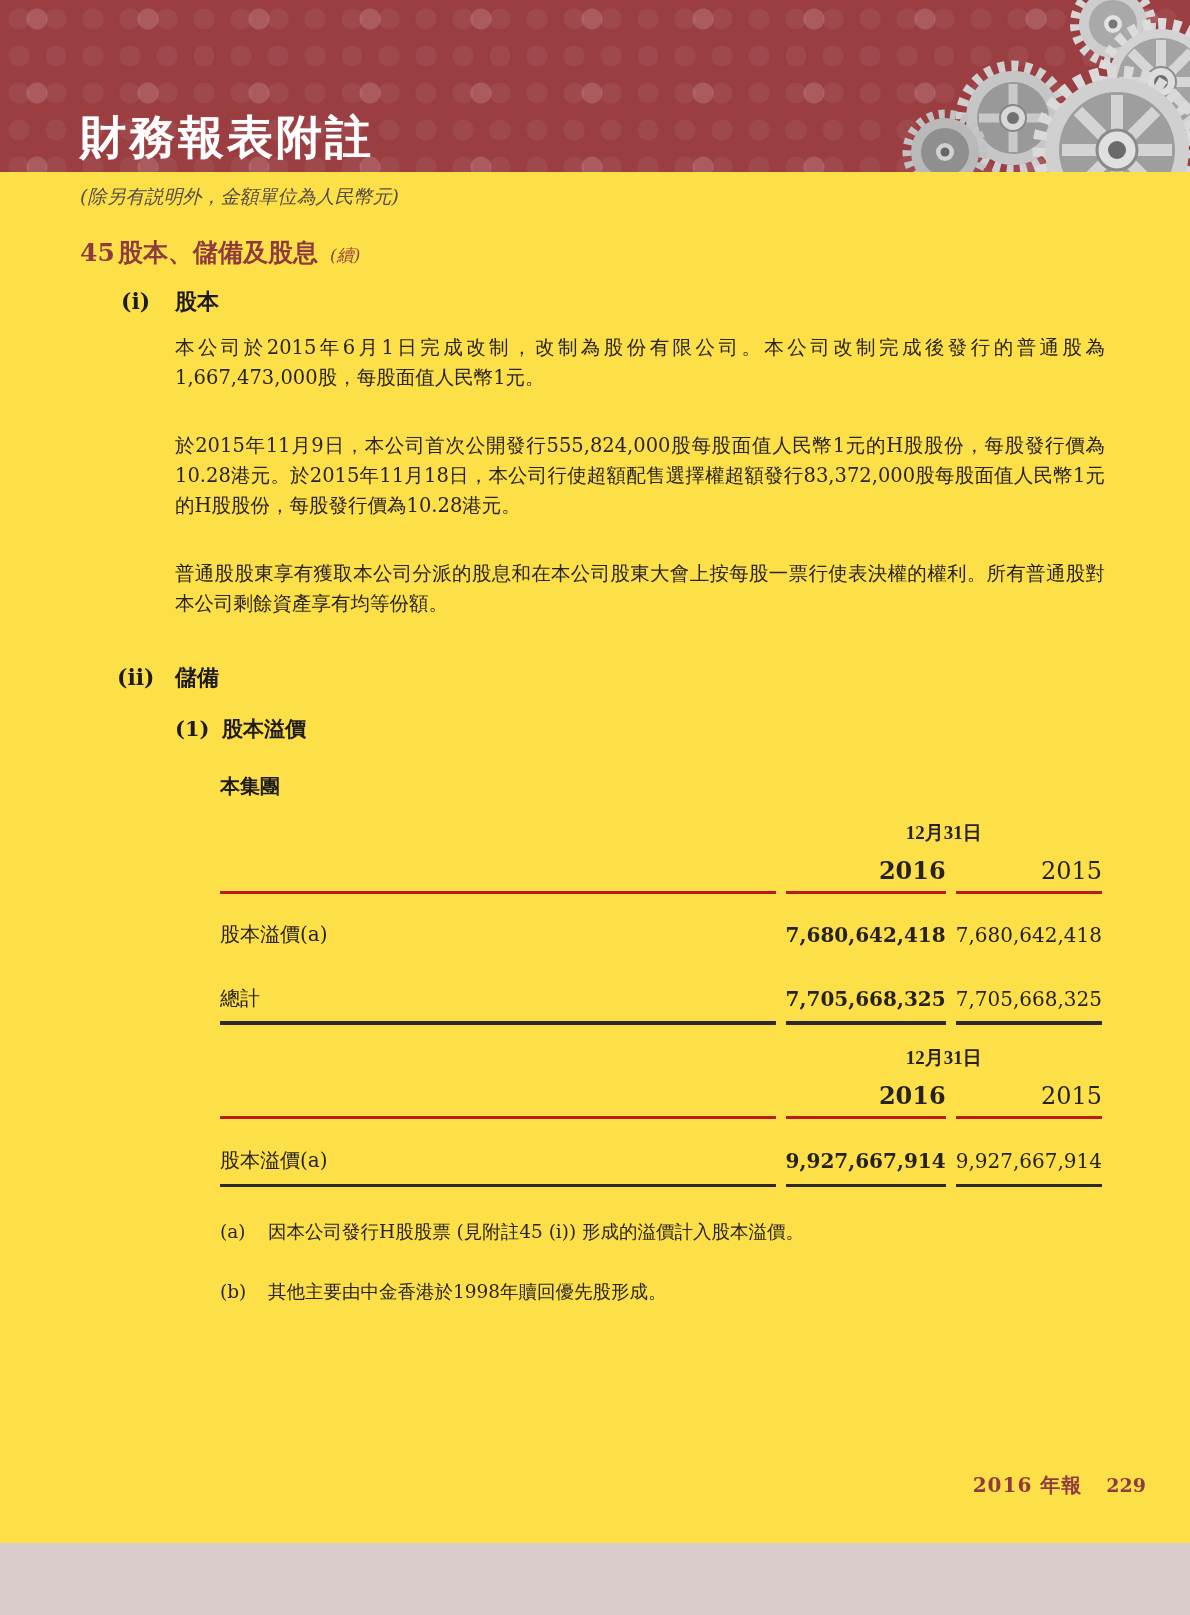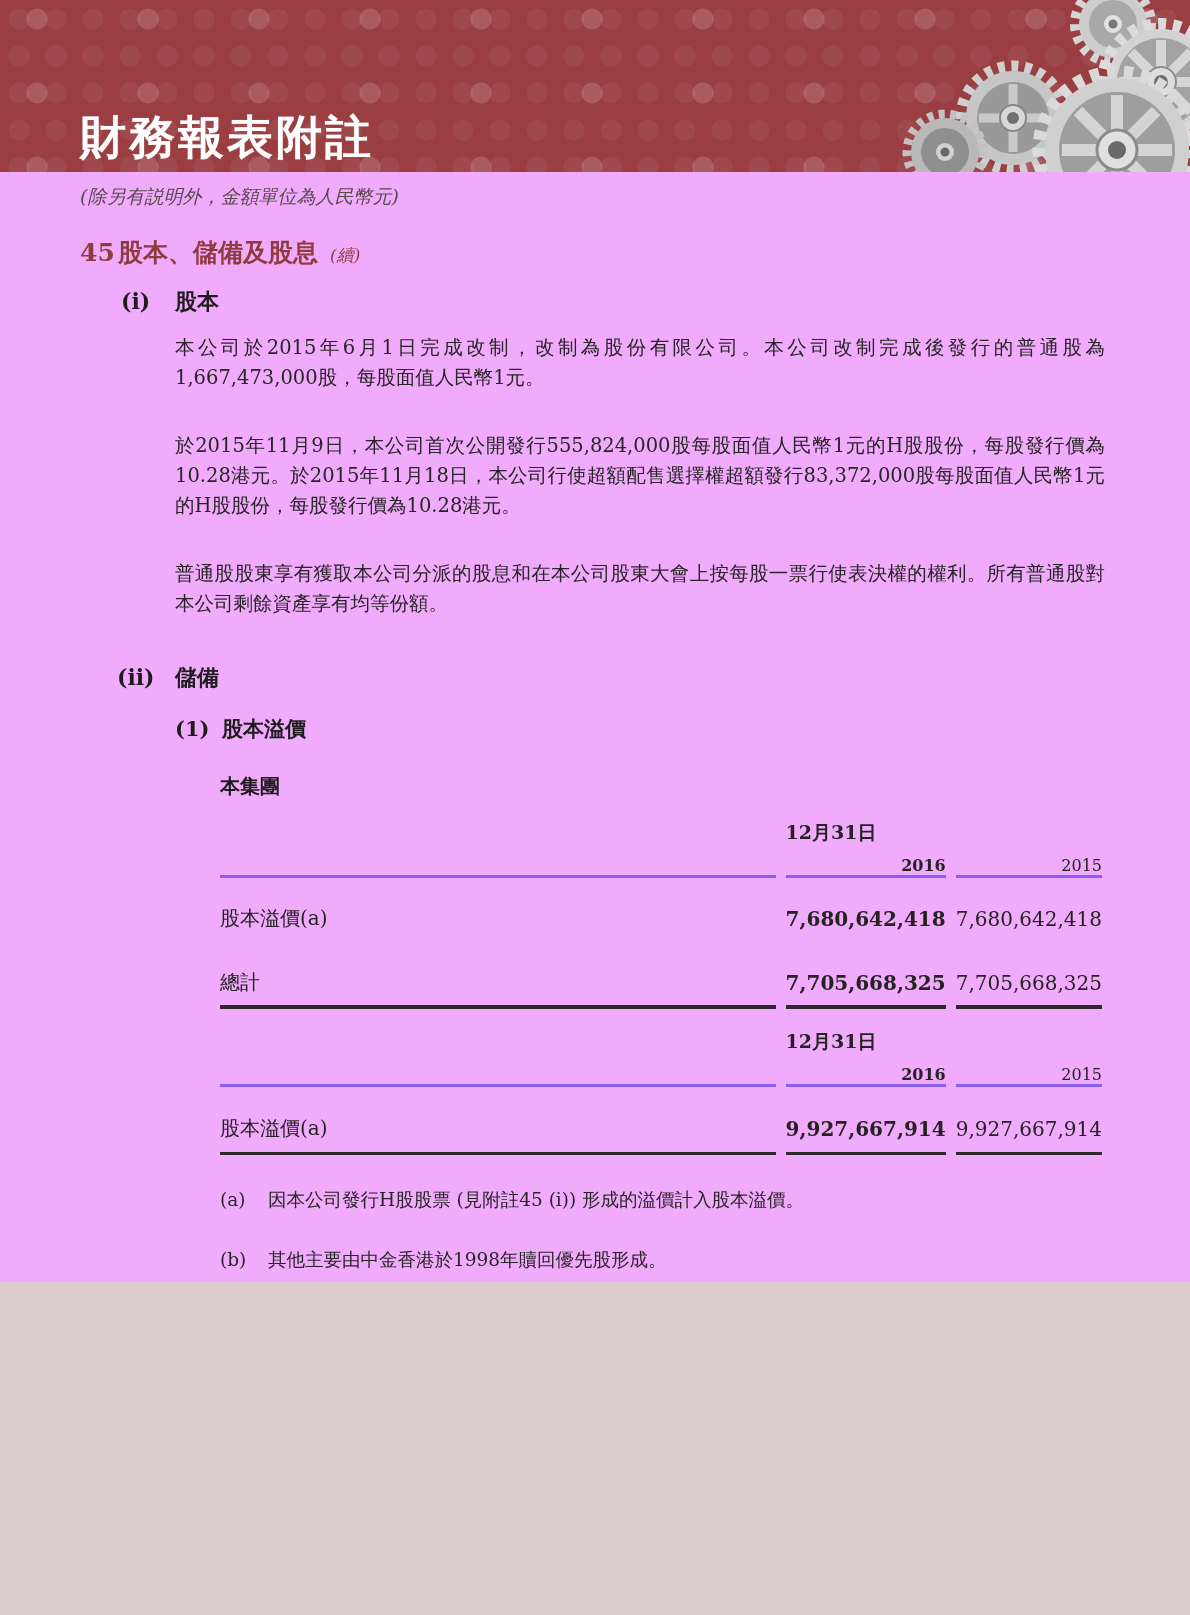--- a/index.html
+++ b/index.html
@@ -2,23 +2,23 @@
 <html lang="zh-Hant"><head>
 <meta charset="utf-8">
 <style>
   html,body{margin:0;padding:0;}
   body{
     background:#d9cccb;
     font-family:"DejaVu Serif","Liberation Serif",serif;
   }
   .page{
     position:relative;
-    width:1190px;height:1282px;
+    width:1190px;height:1543px;
     margin:0 auto;
-    background:#f0abfc;
+    background:#fde047;
     overflow:hidden;
     color:#292425;
   }
   
   .band{
     position:relative;
     height:172px;
     background-color:#9a3e42;
     background-image:
       radial-gradient(circle 11px at 11px 11px, rgba(255,255,255,0.15) 10px, transparent 11px),
@@ -75,26 +75,28 @@
   table.fin{
     margin:20px 0 0 210px;
     width:902px;
     border-collapse:separate;border-spacing:10px 0;
     font-size:20px;color:#262222;
   }
   table.fin td{padding:0;}
   td.c2016{width:133px;text-align:right;}
   td.c2015{width:143px;text-align:right;}
   tr.r-date td{
-    text-align:left;font-weight:700;font-size:19px;
+    text-align:center;font-weight:700;font-size:19px;
     padding-bottom:10px;
+    font-family:Liberation Serif, serif;
   }
   tr.r-years td{
-    border-bottom:3px solid #8b5cf6;
-    font-size:16px;
+    padding-bottom:6px;
+    border-bottom:3px solid #b91c1c;
+    font-size:24px;
   }
   td.y2016{text-align:right;font-weight:700;}
   td.y2015{text-align:right;font-weight:400;}
   tr.r-gap td{height:20px;border:none;}
   tr.r-gap2 td{height:24px;border:none;}
   tr.r-data td{padding:7px 0;}
   tr.r-underline td{border-bottom:2px solid #2e2a2b;}
   tr.r-total td{padding:6px 0 9px;border-bottom:4px solid #2e2a2b;}
   tr.r-last td{padding:8px 0 10px;border-bottom:3.5px solid #2e2a2b;}
   td.num-b{font-weight:700;}

